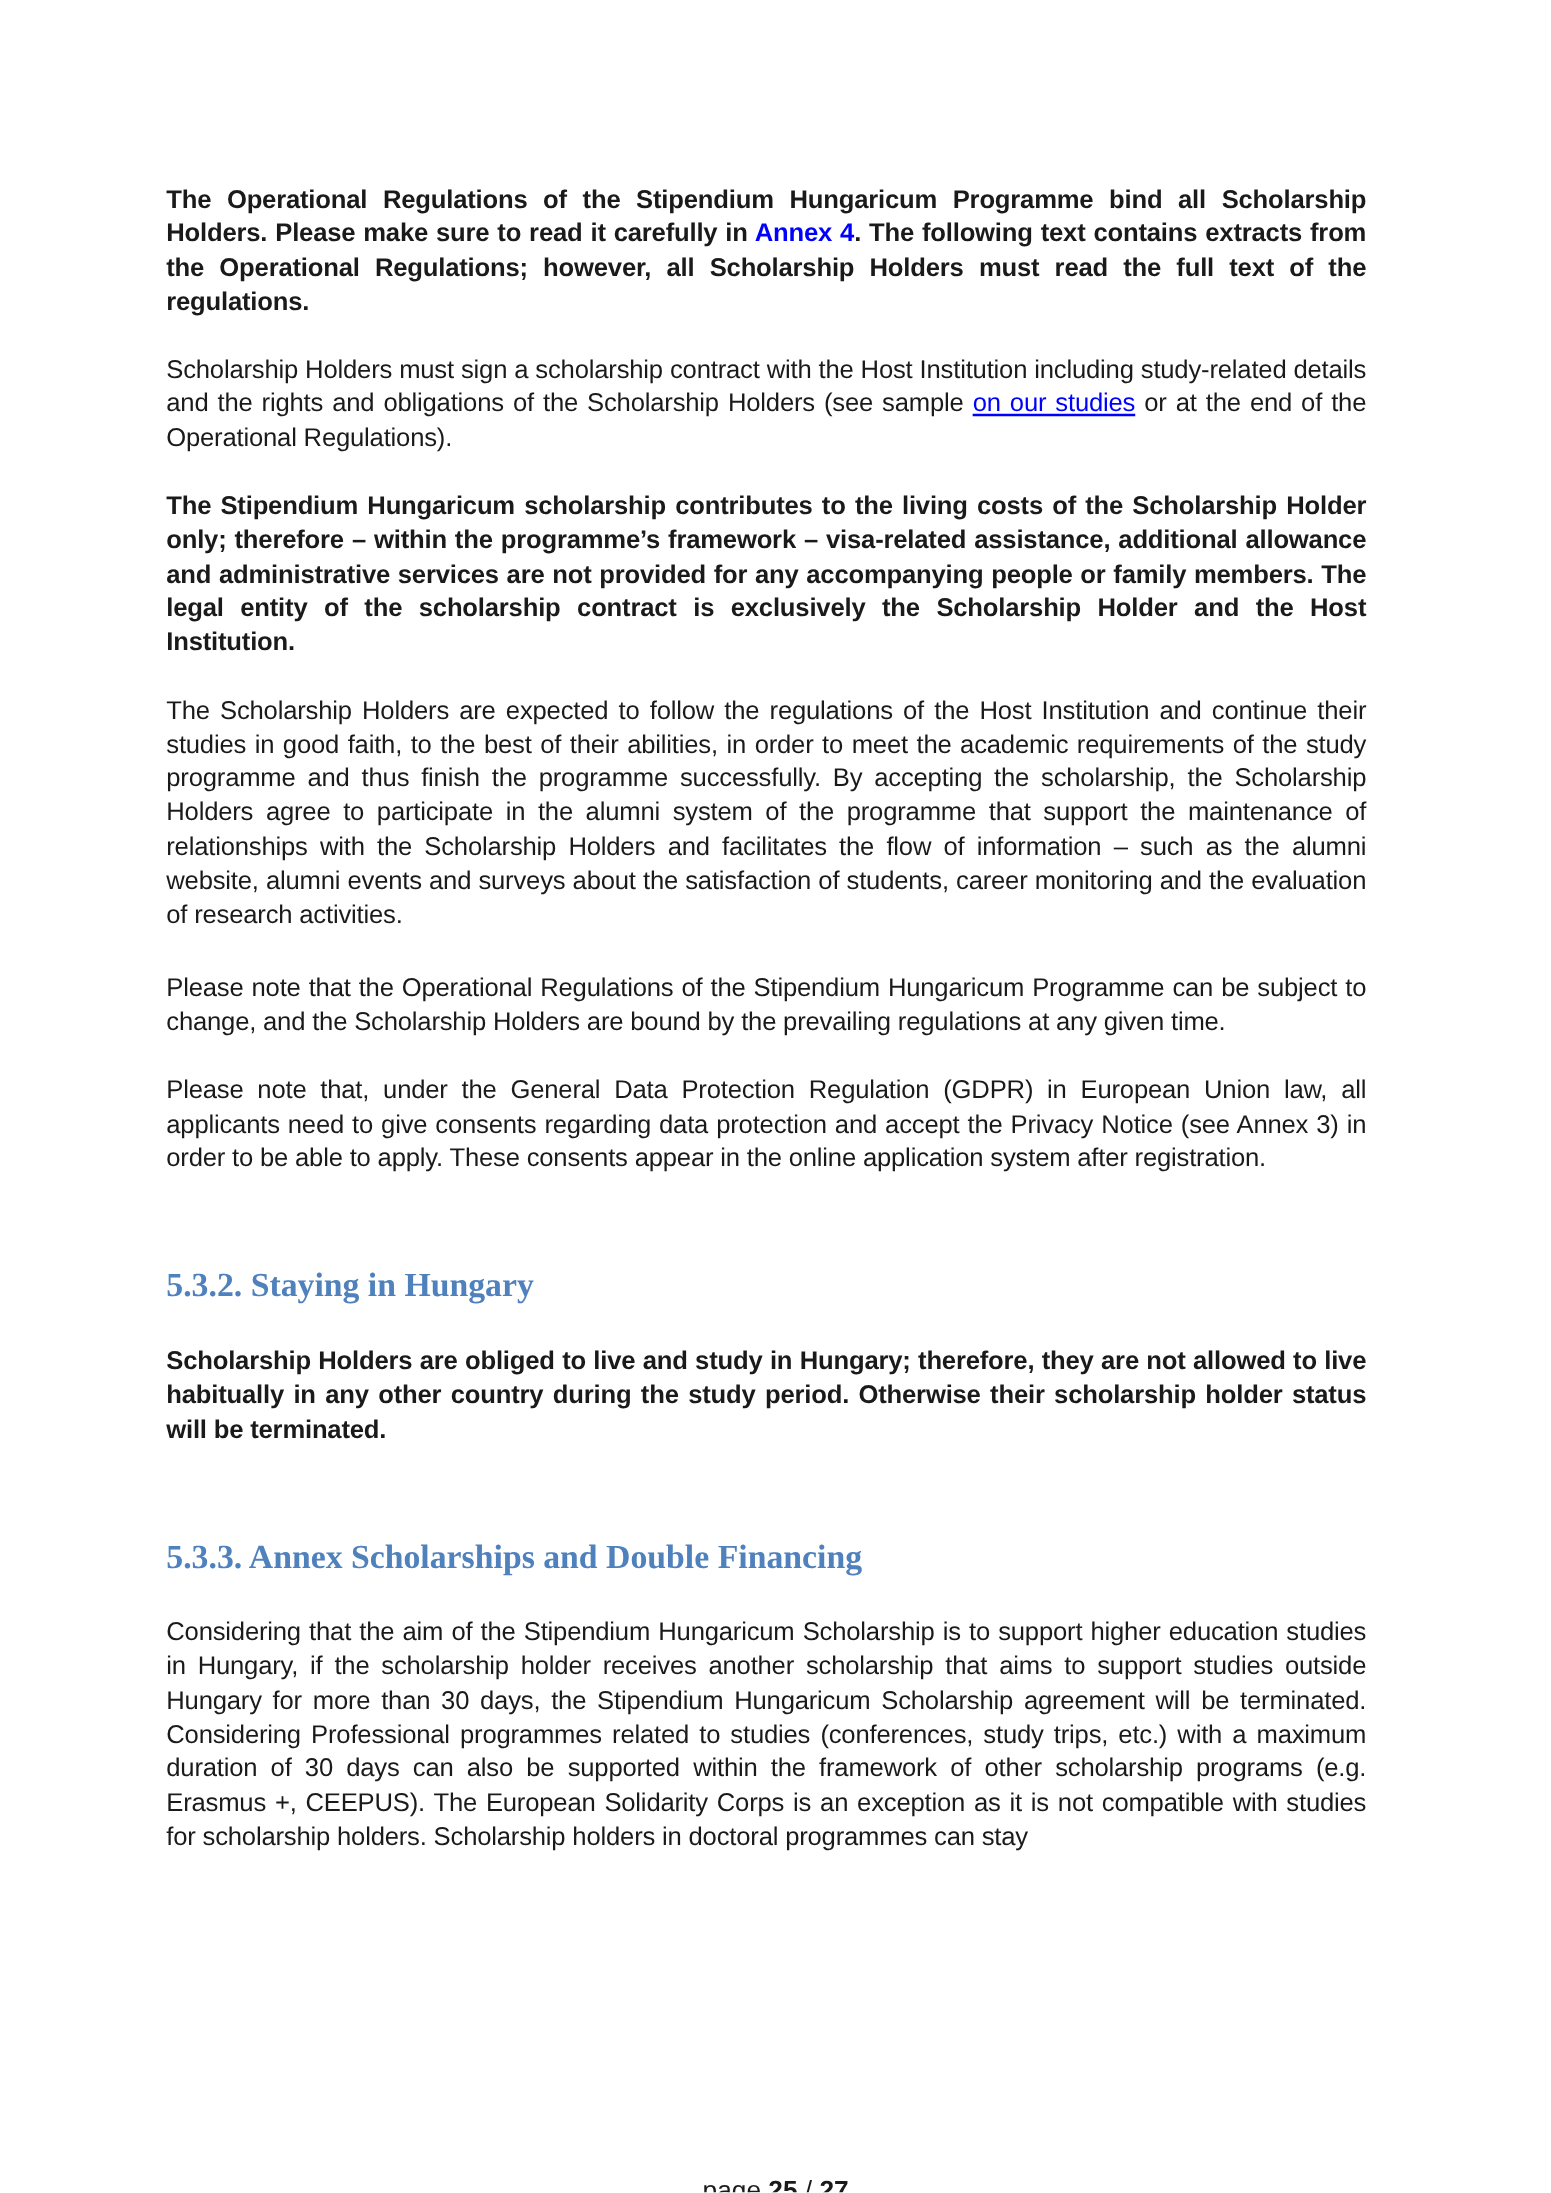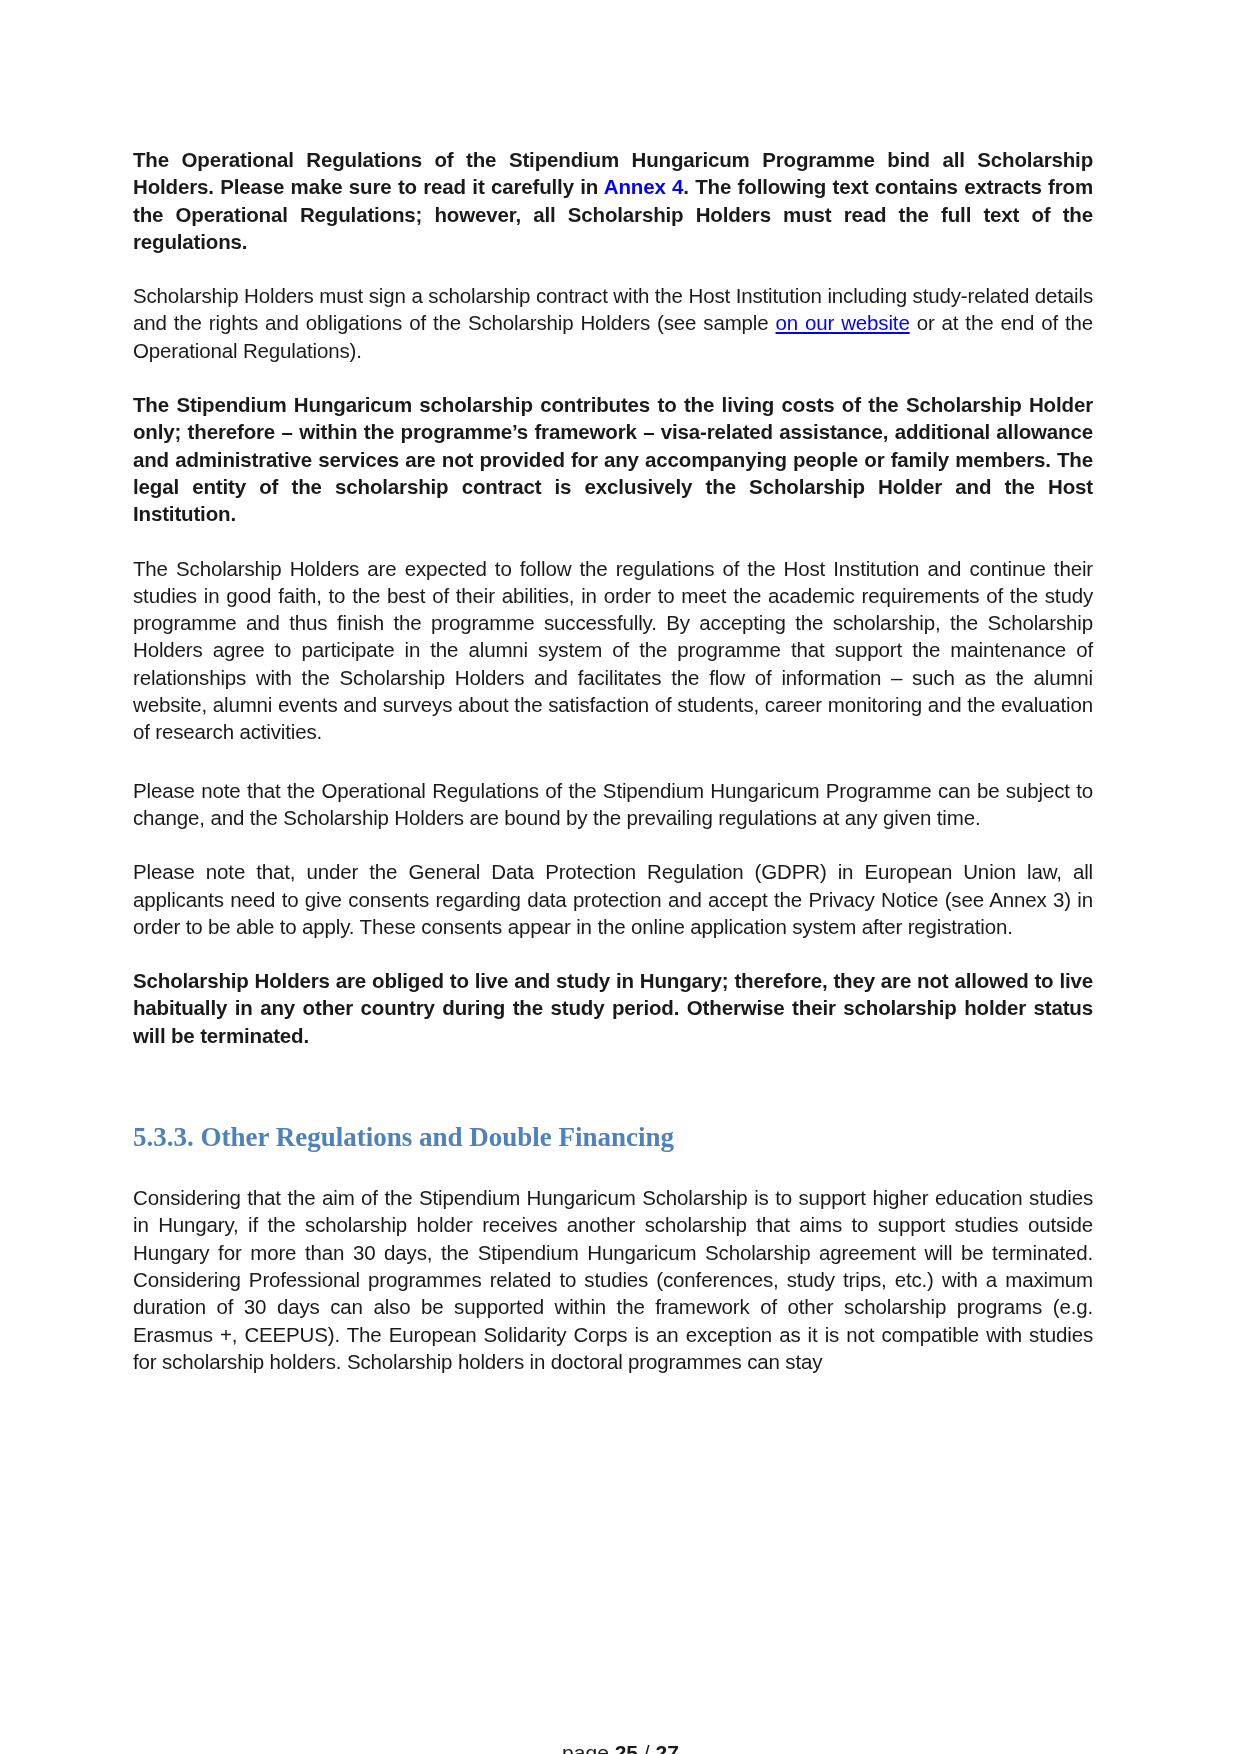--- a/index.html
+++ b/index.html
@@ -65,33 +65,34 @@
   .footer span, .footer b { display: inline; }
 </style>
 </head>
 <body>
 
 <div class="page">
   <div class="content">
 
     <p class="body bold"><span>The Operational Regulations of the Stipendium Hungaricum Programme bind all Scholarship Holders. Please make sure to read it carefully in </span><a class="doc-link">Annex 4</a><span>. The following text contains extracts from the Operational Regulations; however, all Scholarship Holders must read the full text of the regulations.</span></p>
 
-    <p class="body"><span>Scholarship Holders must sign a scholarship contract with the Host Institution including study-related details and the rights and obligations of the Scholarship Holders (see sample </span><a class="doc-link underlined">on our website</a><span> or at the end of the Operational Regulations).</span></p>
+    <p class="body"><span>Scholarship Holders must sign a scholarship contract with the Host Institution including study-related details and the rights and obligations of the Scholarship Holders (see sample </span><a class="doc-link underlined">on our studies</a><span> or at the end of the Operational Regulations).</span></p>
 
     <p class="body bold">The Stipendium Hungaricum scholarship contributes to the living costs of the Scholarship Holder only; therefore – within the programme’s framework – visa-related assistance, additional allowance and administrative services are not provided for any accompanying people or family members. The legal entity of the scholarship contract is exclusively the Scholarship Holder and the Host Institution.</p>
 
     <p class="body">The Scholarship Holders are expected to follow the regulations of the Host Institution and continue their studies in good faith, to the best of their abilities, in order to meet the academic requirements of the study programme and thus finish the programme successfully. By accepting the scholarship, the Scholarship Holders agree to participate in the alumni system of the programme that support the maintenance of relationships with the Scholarship Holders and facilitates the flow of information – such as the alumni website, alumni events and surveys about the satisfaction of students, career monitoring and the evaluation of research activities.</p>
 
     <p class="body spaced-top">Please note that the Operational Regulations of the Stipendium Hungaricum Programme can be subject to change, and the Scholarship Holders are bound by the prevailing regulations at any given time.</p>
 
     <p class="body">Please note that, under the General Data Protection Regulation (GDPR) in European Union law, all applicants need to give consents regarding data protection and accept the Privacy Notice (see Annex 3) in order to be able to apply. These consents appear in the online application system after registration.</p>
 
+    <h2 class="heading">5.3.2. Staying in Hungary</h2>
 
     <p class="body bold">Scholarship Holders are obliged to live and study in Hungary; therefore, they are not allowed to live habitually in any other country during the study period. Otherwise their scholarship holder status will be terminated.</p>
 
-    <h2 class="heading">5.3.3. Other Regulations and Double Financing</h2>
+    <h2 class="heading">5.3.3. Annex Scholarships and Double Financing</h2>
 
     <p class="body">Considering that the aim of the Stipendium Hungaricum Scholarship is to support higher education studies in Hungary, if the scholarship holder receives another scholarship that aims to support studies outside Hungary for more than 30 days, the Stipendium Hungaricum Scholarship agreement will be terminated. Considering Professional programmes related to studies (conferences, study trips, etc.) with a maximum duration of 30 days can also be supported within the framework of other scholarship programs (e.g. Erasmus +, CEEPUS). The European Solidarity Corps is an exception as it is not compatible with studies for scholarship holders. Scholarship holders in doctoral programmes can stay</p>
 
   </div>
 
   <div class="footer"><span>page</span>&nbsp;<b>25</b>&nbsp;<span>/</span>&nbsp;<b>27</b></div>
 </div>
 
 </body></html>

